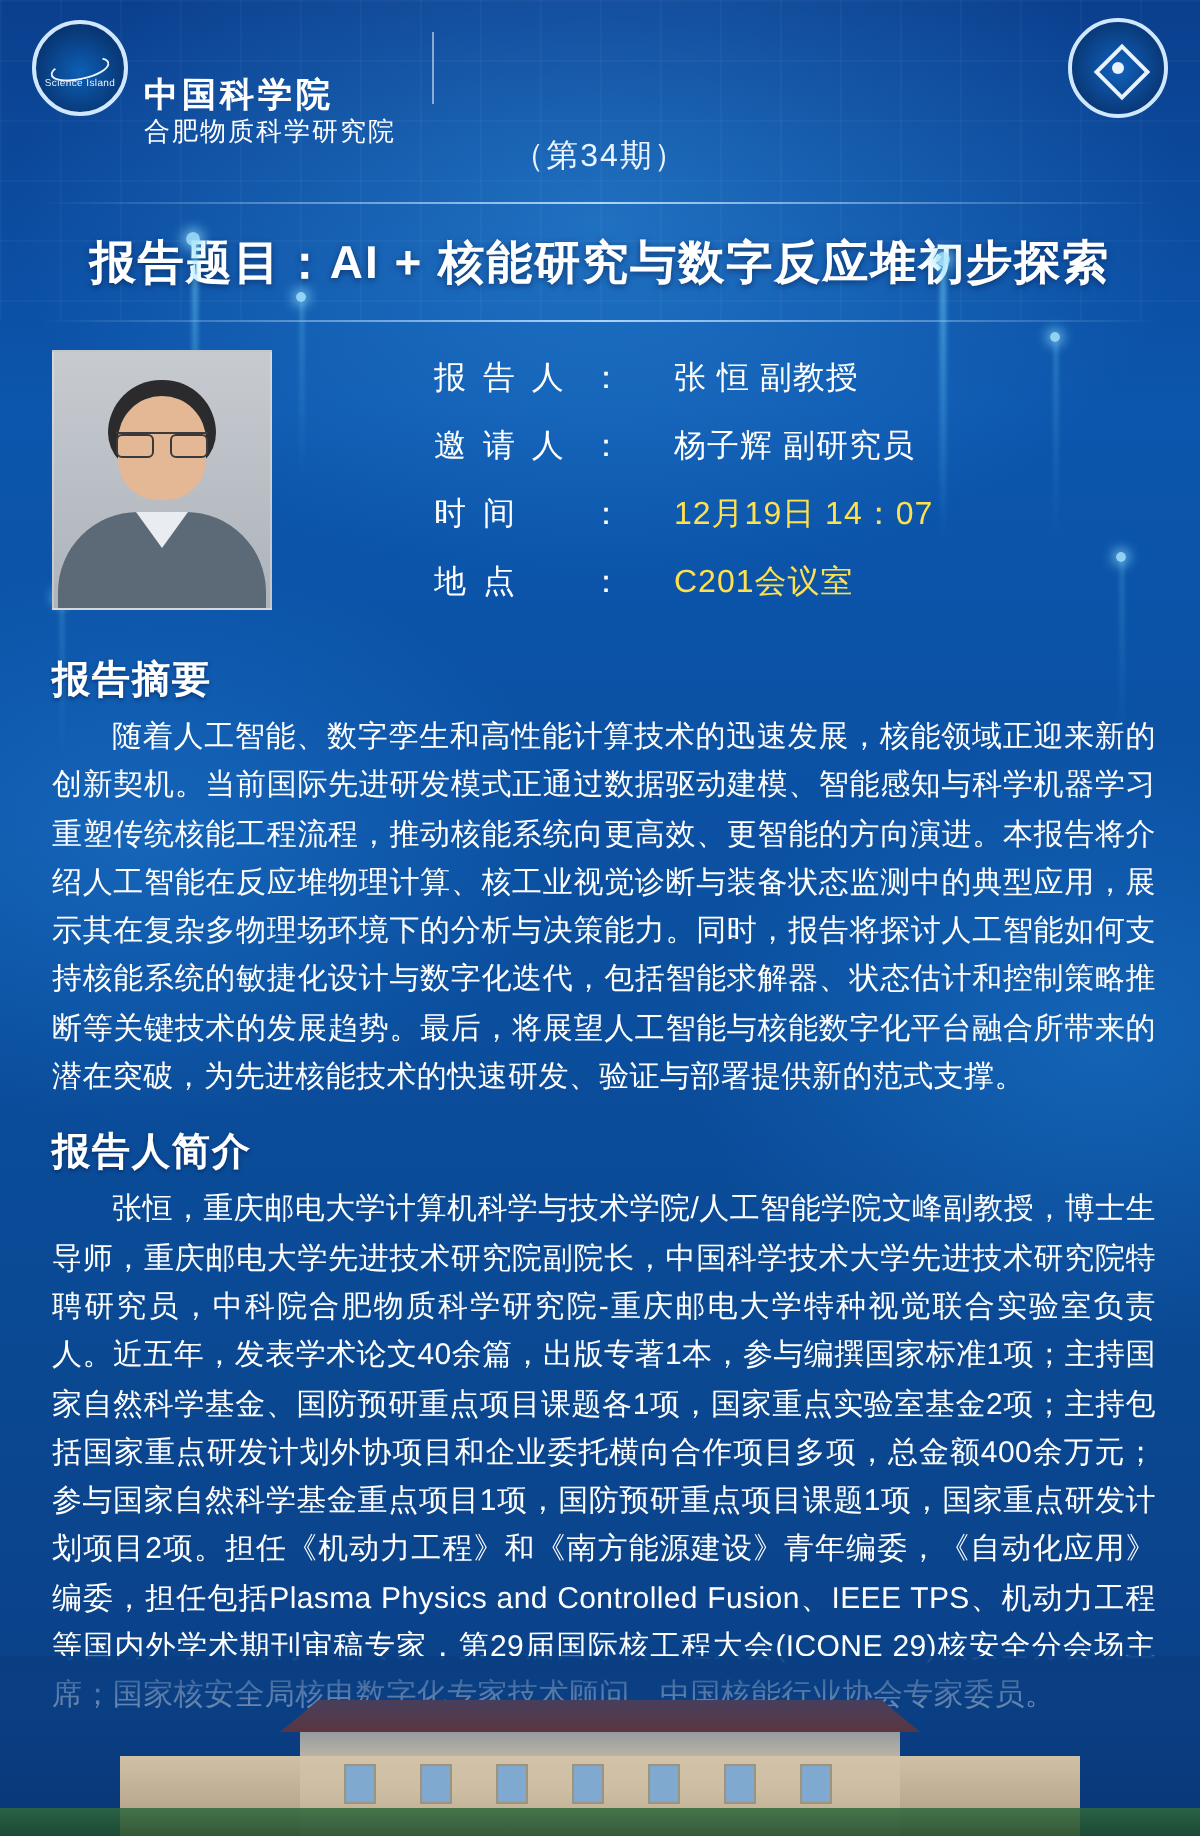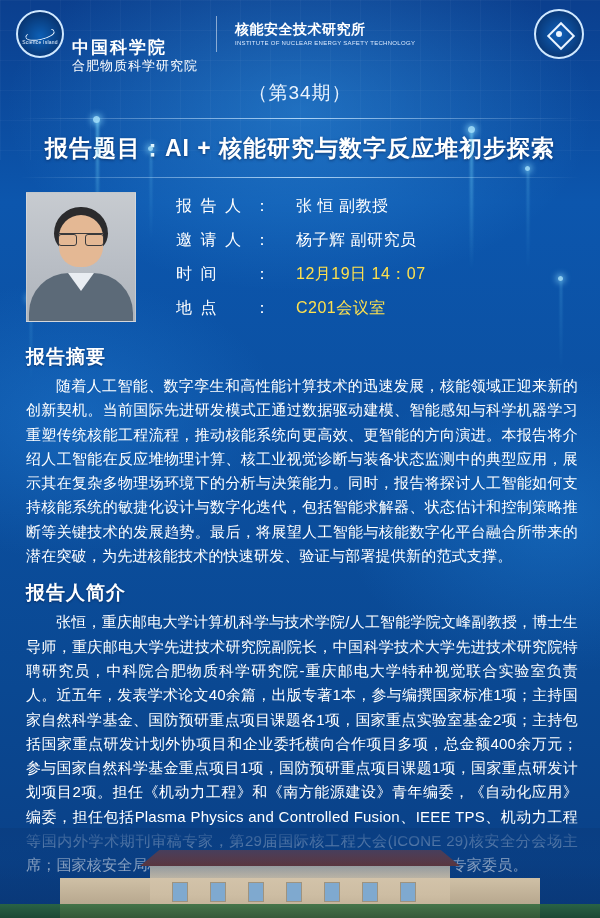--- a/index.html
+++ b/index.html
@@ -144,22 +144,21 @@
     font-weight: bold;
     letter-spacing: 14px;
     text-indent: 14px;
     margin-top: 16px;
     text-shadow: 0 0 18px rgba(120,210,255,0.75), 0 2px 4px rgba(0,20,60,0.5);
     font-family: "DejaVu Sans", "Liberation Sans", sans-serif;
   }
   .issue {
     text-align: center;
     color: #eaf4ff;
-    font-size: 19px;
-    margin-top: 12px;
+    font-size: 16px;
     letter-spacing: 1px;
   }
   .rule {
     margin: 12px auto 0;
     width: 560px;
     height: 1px;
     background: linear-gradient(90deg, rgba(255,255,255,0), rgba(200,230,255,0.85), rgba(255,255,255,0));
   }
   .topic {
     text-align: center;
@@ -175,20 +174,21 @@
     width: 560px;
     height: 1px;
     background: linear-gradient(90deg, rgba(255,255,255,0), rgba(200,230,255,0.85), rgba(255,255,255,0));
   }
 
   
   .info-row {
     display: flex;
     align-items: flex-start;
     padding: 14px 22px 0 26px;
+    gap: 41px;
   }
   .portrait {
     width: 108px;
     height: 128px;
     flex: none;
     background: linear-gradient(180deg, #c7cbd0 0%, #b9bec5 55%, #aeb4bb 100%);
     position: relative;
     overflow: hidden;
     border: 1px solid rgba(255,255,255,0.25);
   }
@@ -364,24 +364,20 @@
   <div class="header">
     <div class="logo-left">
       <div class="island-logo">
         <div class="ltext">Science Island</div>
       </div>
       <div class="cas-name">
         <div class="cas-cn1">中国科学院</div>
         <div class="cas-cn2">合肥物质科学研究院</div>
       </div>
       <div class="divider-v"></div>
-      <div class="inst">
-        <div class="inst-cn">核能安全技术研究所</div>
-        <div class="inst-en">INSTITUTE OF NUCLEAR ENERGY SAFETY TECHNOLOGY</div>
-      </div>
     </div>
     <div class="logo-right"></div>
   </div>
 
   <div class="issue">（第34期）</div>
   <div class="rule"></div>
   <div class="topic">报告题目：AI + 核能研究与数字反应堆初步探索</div>
   <div class="rule2"></div>
 
   <div class="info-row">

